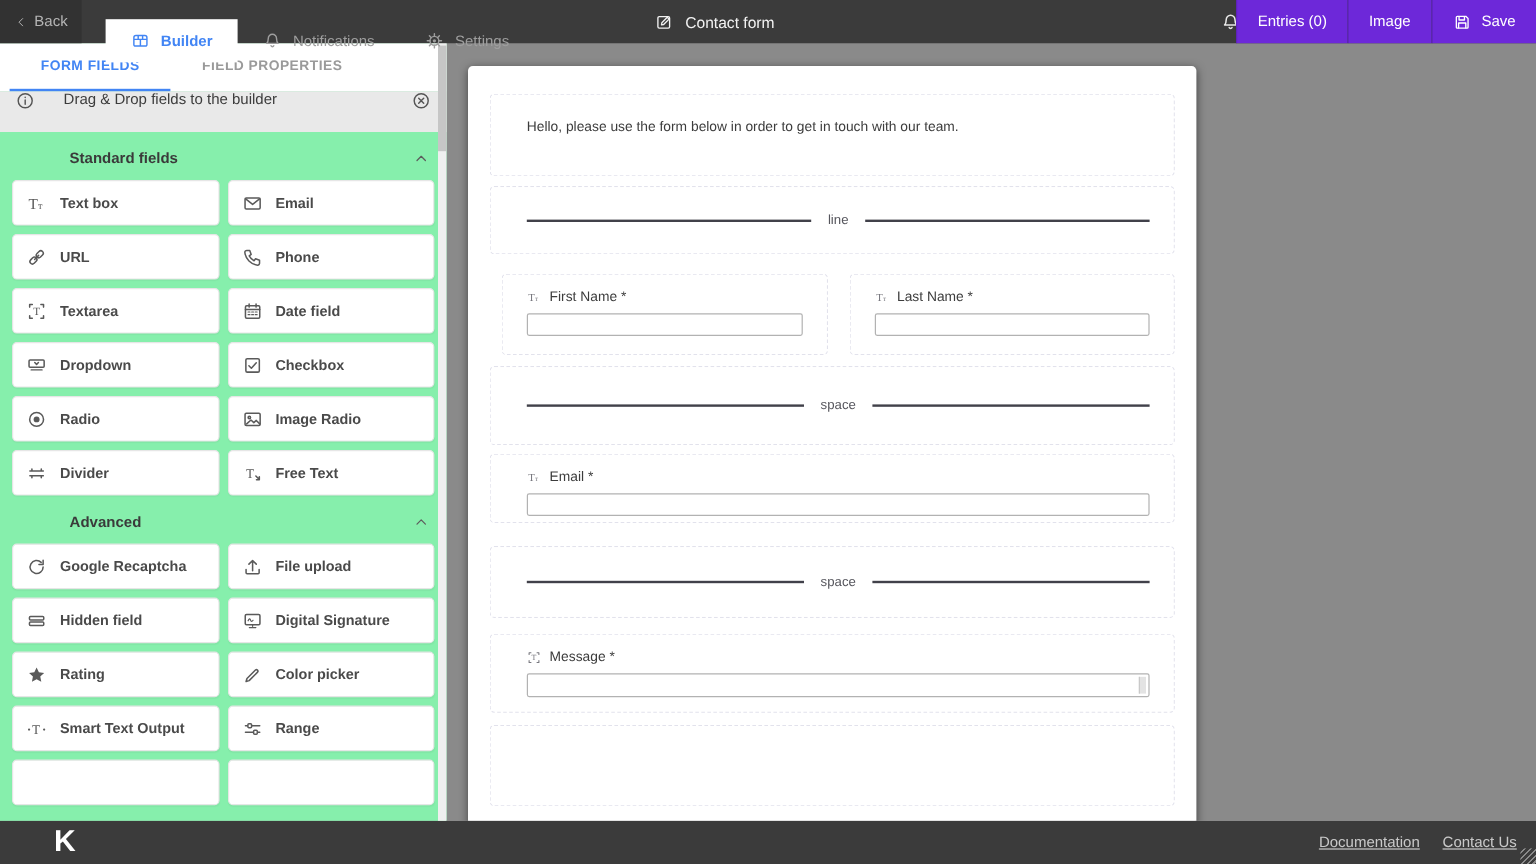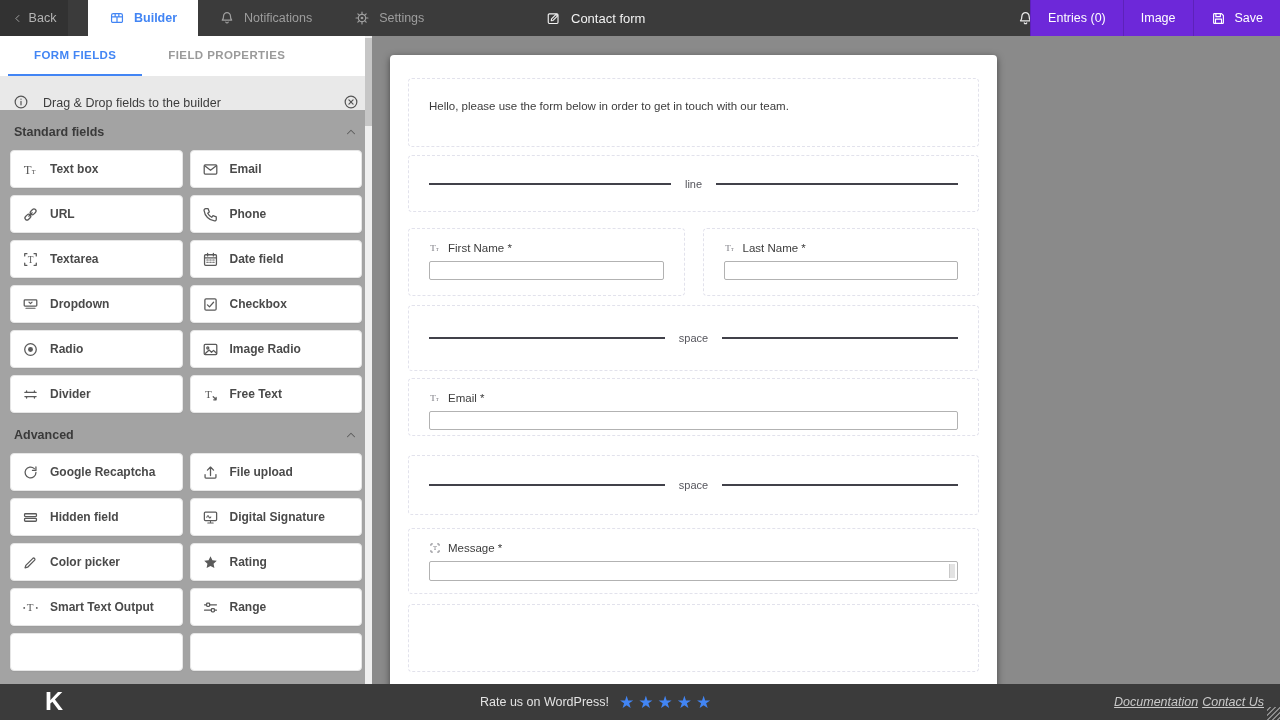--- a/index.html
+++ b/index.html
@@ -4,60 +4,60 @@
 <style>
   * { margin:0; padding:0; box-sizing:border-box; }
   html,body { width:1280px; height:720px; overflow:hidden; background:#8a8a8a;
     font-family:"Liberation Sans", sans-serif; }
 
   
   #topbar { position:fixed; top:0; left:0; width:1280px; height:36px; background:#3b3b3b; z-index:30;text-decoration:underline; }
   .back-btn { position:absolute; left:0; top:0; width:68px; height:36px; background:#323232;
     display:flex; align-items:center; justify-content:center; gap:6px; color:#b5b5b5;
     font-size:12.5px; cursor:pointer; }
-  #topnav { position:absolute; left:88px; top:0; height:20px; display:flex; }
+  #topnav { position:absolute; left:88px; top:16px; height:20px; display:flex; }
   .topnav-item { padding:0 21px; height:36px; display:flex; align-items:center; gap:9px;
     font-size:12.5px; color:#9e9e9e; cursor:pointer; }
   .topnav-item.active { background:#fff; color:#4285f4; font-weight:bold; }
   .topbar-title { position:absolute; left:546px; top:0; height:36px; display:flex;
     align-items:center; gap:10px; color:#f2f2f2; font-size:13px; }
   .bell-btn { position:absolute; right:238px; top:0; height:36px; width:34px; display:flex;
     align-items:center; justify-content:center; color:#e9e9e9; cursor:pointer; }
   #tb-actions { position:absolute; right:0; top:0; height:36px; display:flex; }
   .tb-btn { background:#6d28d9; color:#fff; display:flex; align-items:center; justify-content:center;
     padding:0 17px; font-size:12.5px; gap:9px; border:none; border-left:1px solid rgba(0,0,0,.14);
     cursor:pointer; font-family:inherit; }
 
   
-  #sidebar { position:fixed; top:36px; left:0; width:372px; height:648px; background:#a3a3a3; z-index:10; }
+  #sidebar { position:fixed; top:36px; left:0; width:372px; height:648px; background:#86efac; z-index:10; }
   .sb-tabs { height:40px; display:flex; background:#fff; padding-left:8px; }
   .sb-tab { padding:0 26px; display:flex; align-items:center; font-size:11.5px; font-weight:bold;
     letter-spacing:.4px; color:#9a9a9a; border-bottom:2px solid transparent; cursor:pointer; }
   .sb-tab.active { color:#4285f4; border-bottom-color:#4285f4; }
-  .sb-notice { height:34px; background:#e9e9e9; display:flex; align-items:flex-end; padding:0 13px;
-    gap:14px; color:#555; }
+  .sb-notice { height:34px; background:#e9e9e9; display:flex; align-items:flex-start; padding:0 13px;
+    gap:24px; color:#555; }
   .sb-notice .txt { font-size:12.5px; color:#3c3c3c; flex:1; }
   .sb-body { padding:0 10px; }
   .sb-sec-head { display:flex; justify-content:space-between; align-items:center;
-    padding:15px 4px 11px; cursor:pointer; color:#5c5c5c; }
+    padding:15px 4px 11px; cursor:pointer; color:#5c5c5c;margin-left:44px; }
   .sb-sec-title { font-size:12.5px; font-weight:bold; color:#3a3a3a; }
   .sb-grid { display:grid; grid-template-columns:1fr 1fr; gap:7px; }
   .sb-card { height:38px; background:#fff; border:1px solid #e6e6e6; border-radius:4px;
     display:flex; align-items:center; padding:0 11px; gap:11px; color:#5a5a5a;
     box-shadow:0 1px 1px rgba(0,0,0,.04); cursor:grab; }
   .sb-card .lbl { font-size:12px; font-weight:bold; color:#4a4a4a; }
   .sb-track { position:absolute; right:0; top:0; width:7px; height:100%; background:#efefef; }
   .sb-thumb { position:absolute; right:0; top:2px; width:7px; height:88px; background:#c6c6c6; cursor:pointer; }
 
   
   #canvas { position:fixed; top:36px; left:372px; width:908px; height:648px; background:#8a8a8a;
     overflow:hidden; z-index:5; }
   #form-card { position:absolute; left:18px; top:19px; width:607px; height:720px; background:#fff;
     border-radius:4px; box-shadow:0 2px 7px rgba(0,0,0,.5); padding:23px 18px; }
-  .frow { border:1px dashed #e2e2ec; border-radius:4px; cursor:pointer; }
+  .frow { border:1px dashed #e2e2ec; border-radius:4px; cursor:pointer;padding-left:10px; }
   .frow.pairwrap { border:none; display:flex; gap:18px; }
   .frow.pairwrap .pfield { flex:1; border:1px dashed #e2e2ec; border-radius:4px; height:100%; }
   #canvas-rows > :nth-child(1){ height:69px; margin-bottom:8px; }
   #canvas-rows > :nth-child(2){ height:57px; margin-bottom:16px; }
   #canvas-rows > :nth-child(3){ height:68px; margin-bottom:9px; }
   #canvas-rows > :nth-child(4){ height:66px; margin-bottom:7px; }
   #canvas-rows > :nth-child(5){ height:58px; margin-bottom:19px; }
   #canvas-rows > :nth-child(6){ height:60px; margin-bottom:13px; }
   #canvas-rows > :nth-child(7){ height:66px; margin-bottom:10px; }
   #canvas-rows > :nth-child(8){ height:68px; margin-bottom:10px; }
@@ -77,21 +77,21 @@
     border-left:1px solid #c9c9c9; }
   .icon { display:inline-flex; align-items:center; justify-content:center; }
 
   
   #footer { position:fixed; bottom:0; left:0; width:1280px; height:36px; background:#3b3b3b; z-index:40; }
   .footer-logo { position:absolute; left:45px; top:3px; font-size:25px; font-weight:bold; color:#fff; }
   .footer-center { position:absolute; left:480px; top:0; height:36px; display:flex;
     align-items:center; gap:10px; color:#e3e3e3; font-size:12.5px; }
   .stars { color:#4285f4; font-size:17px; letter-spacing:4px; cursor:pointer; }
   .footer-links { position:absolute; right:16px; top:0; height:36px; display:flex;
-    align-items:center; gap:4px;font-style:italic; }
+    align-items:center; gap:19px; }
   .footer-links a { color:#c9c9c9; font-size:12.5px; text-decoration:underline; cursor:pointer; }
   .resize-grip { position:absolute; right:0; bottom:0; width:13px; height:13px;
     background:repeating-linear-gradient(135deg, transparent 0 2px, #8a8a8a 2px 3.5px); }
 </style>
 </head>
 <body>
 
 <div id="topbar">
   <div class="back-btn">
     <span class="icon" id="back-icon">
@@ -349,32 +349,32 @@
             <svg viewBox="0 0 20 20" width="17" height="17" fill="none" stroke="currentColor" stroke-width="1.5" stroke-linecap="round" stroke-linejoin="round">
               <rect x="2.8" y="3.6" width="14.4" height="10" rx="1.2"></rect>
               <path d="M5.6 9.8 c.9 -2.2 1.9 -2.4 2.4 -.7 .5 1.8 1.5 1.7 2.4 .2 M10 13.6 v1.6 M6.8 16.4 h6.4" stroke-width="1.2"></path>
             </svg>
           </span>
           <span class="lbl">Digital Signature</span>
         </div>
         <div class="sb-card">
           <span class="icon">
             <svg viewBox="0 0 20 20" width="17" height="17" fill="none" stroke="currentColor" stroke-width="1.5" stroke-linecap="round" stroke-linejoin="round">
+              <path d="M10 2.6 l2.25 4.7 5.15 .65 -3.8 3.55 .98 5.1 -4.58 -2.52 -4.58 2.52 .98 -5.1 -3.8 -3.55 5.15 -.65 z" fill="currentColor" stroke="none"></path>
+            </svg>
+          </span>
+          <span class="lbl">Rating</span>
+        </div>
+        <div class="sb-card">
+          <span class="icon">
+            <svg viewBox="0 0 20 20" width="17" height="17" fill="none" stroke="currentColor" stroke-width="1.5" stroke-linecap="round" stroke-linejoin="round">
               <path d="M3.6 16.4 l.9 -3 8.3 -8.3 a1.5 1.5 0 0 1 2.1 2.1 l-8.3 8.3 z"></path>
             </svg>
           </span>
           <span class="lbl">Color picker</span>
-        </div>
-        <div class="sb-card">
-          <span class="icon">
-            <svg viewBox="0 0 20 20" width="17" height="17" fill="none" stroke="currentColor" stroke-width="1.5" stroke-linecap="round" stroke-linejoin="round">
-              <path d="M10 2.6 l2.25 4.7 5.15 .65 -3.8 3.55 .98 5.1 -4.58 -2.52 -4.58 2.52 .98 -5.1 -3.8 -3.55 5.15 -.65 z" fill="currentColor" stroke="none"></path>
-            </svg>
-          </span>
-          <span class="lbl">Rating</span>
         </div>
         <div class="sb-card">
           <span class="icon">
             <svg viewBox="0 0 20 20" width="17" height="17" fill="none" stroke="currentColor" stroke-width="1.5" stroke-linecap="round" stroke-linejoin="round">
               <circle cx="2.6" cy="10.5" r="1.1" fill="currentColor" stroke="none"></circle>
               <text x="5.5" y="14.6" font-size="13" font-family="serif" fill="currentColor" stroke="none">T</text>
               <circle cx="17.4" cy="10.5" r="1.1" fill="currentColor" stroke="none"></circle>
             </svg>
           </span>
           <span class="lbl">Smart Text Output</span>
@@ -485,22 +485,18 @@
             </div>
           </div>
         </div>
         <div class="frow"></div>
       </div>
   </div>
 </div>
 
 <div id="footer">
   <div class="footer-logo">K</div>
-  <div class="footer-center">
-    <span>Rate us on WordPress!</span>
-    <span class="stars" id="footer-stars">★★★★★</span>
-  </div>
   <div class="footer-links" id="footer-links">
       <a>Documentation</a>
       <a>Contact Us</a>
     </div>
   <div class="resize-grip"></div>
 </div>
 
 </body></html>

